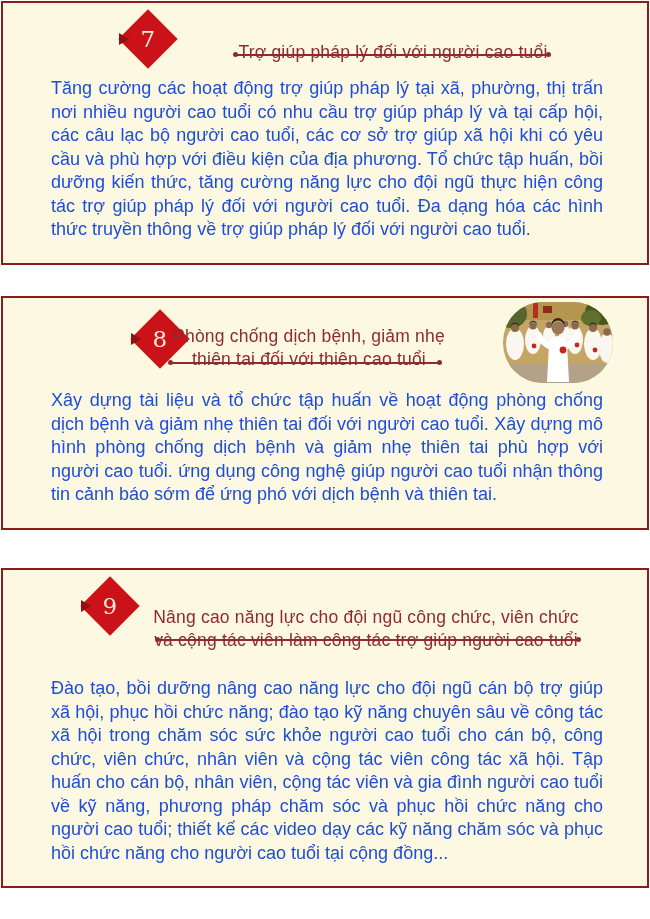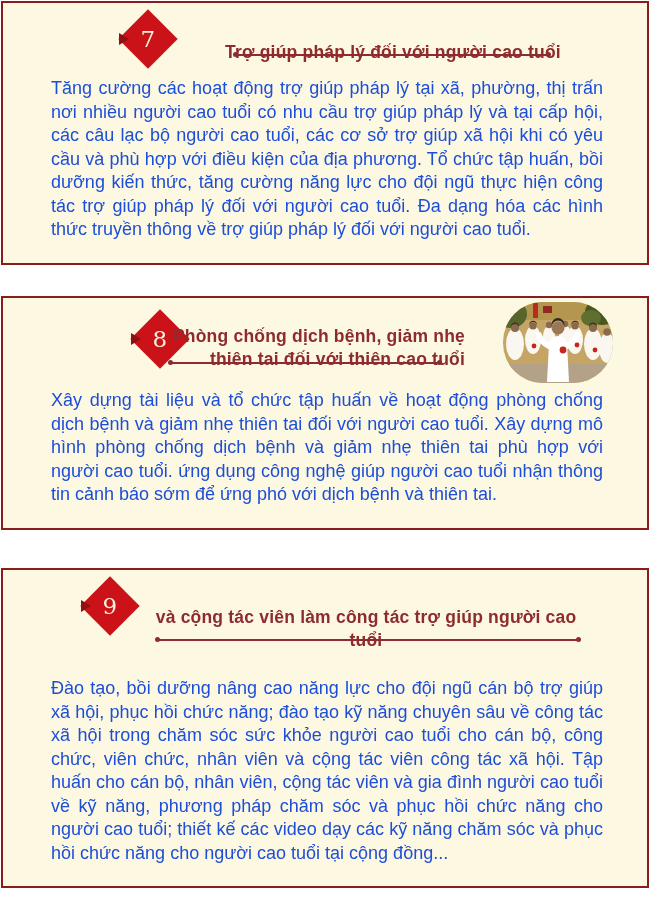--- a/index.html
+++ b/index.html
@@ -52,27 +52,27 @@
   }
   .card-1 .badge-notch { left: 116px; top: 30px; }
   .card-2 .badge-notch { left: 128px; top: 35px; }
   .card-3 .badge-notch { left: 78px;  top: 30px; }
 
   .heading {
     position: absolute;
     text-align: center;
     color: #8E2B2E;
     font-size: 17.5px;
-    font-weight: 700;
+    font-weight: 400;
     line-height: 23px;
     letter-spacing: 0.2px;
   }
   .heading span { display: block; }
   .card-1 .heading { left: 170px; top: 23px; width: 440px; }
-  .card-2 .heading { left: 150px; top: 12px; width: 312px; text-align: right; }
+  .card-2 .heading { left: 150px; top: 12px; width: 312px; }
   .card-3 .heading { left: 140px; top: 21px; width: 446px; }
 
   .rule {
     position: absolute;
     height: 1.5px;
     background: #8E2B2E;
   }
   .card-1 .rule { left: 231px; top: 51px; width: 316px; }
   .card-2 .rule { left: 166px; top: 64px; width: 272px; }
   .card-3 .rule { left: 153px; top: 69px; width: 424px; }
@@ -189,19 +189,20 @@
     </div>
     <p class="body-text">Xây dựng tài liệu và tổ chức tập huấn về hoạt động phòng chống dịch bệnh và giảm nhẹ thiên tai đối với người cao tuổi. Xây dựng mô hình phòng chống dịch bệnh và giảm nhẹ thiên tai phù hợp với người cao tuổi. ứng dụng công nghệ giúp người cao tuổi nhận thông tin cảnh báo sớm để ứng phó với dịch bệnh và thiên tai.</p>
   </section>
 
   <section class="card card-3">
     <div class="badge">
       <span class="num">9</span>
     </div>
     <div class="badge-notch"></div>
     <h2 class="heading">
+      <span>Nâng cao năng lực cho đội ngũ công chức, viên chức</span>
       <span>và cộng tác viên làm công tác trợ giúp người cao tuổi</span>
     </h2>
     <div class="rule"></div>
     <p class="body-text">Đào tạo, bồi dưỡng nâng cao năng lực cho đội ngũ cán bộ trợ giúp xã hội, phục hồi chức năng; đào tạo kỹ năng chuyên sâu về công tác xã hội trong chăm sóc sức khỏe người cao tuổi cho cán bộ, công chức, viên chức, nhân viên và cộng tác viên công tác xã hội. Tập huấn cho cán bộ, nhân viên, cộng tác viên và gia đình người cao tuổi về kỹ năng, phương pháp chăm sóc và phục hồi chức năng cho người cao tuổi; thiết kế các video dạy các kỹ năng chăm sóc và phục hồi chức năng cho người cao tuổi tại cộng đồng...</p>
   </section>
 
 </div>
 
 </body></html>

